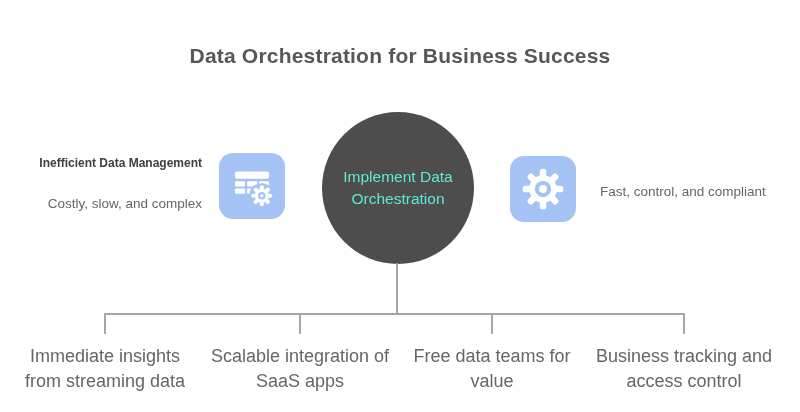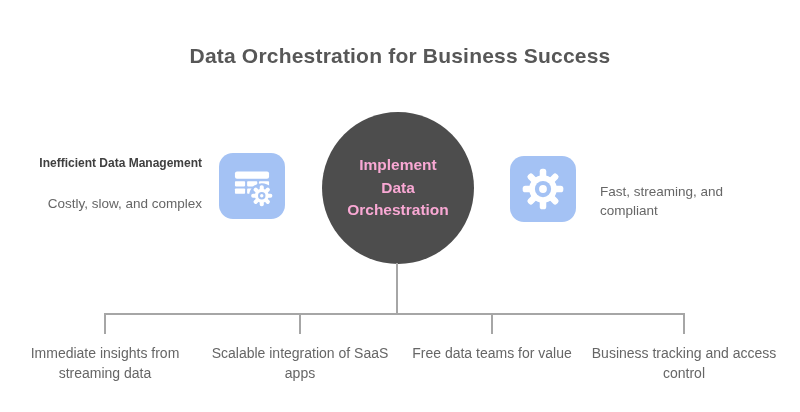--- a/index.html
+++ b/index.html
@@ -35,23 +35,23 @@
     height: 152px;
     border-radius: 50%;
     background: #4d4d4d;
     display: flex;
     align-items: center;
     justify-content: center;
   }
   .center-circle .label {
     width: 112px;
     text-align: center;
-    color: #f9a8d4;
+    color: #5eead4;
     font-size: 15.5px;
-    font-weight: bold;
+    font-weight: normal;
     line-height: 1.45;
   }
   
   .icon-tile {
     position: absolute;
     width: 66px;
     height: 66px;
     border-radius: 14px;
     background: #a4c2f4;
     display: flex;
@@ -90,21 +90,21 @@
   .drop-1 { left: 104px; top: 313px; width: 2px;  height: 21px; }
   .drop-2 { left: 299px; top: 313px; width: 2px;  height: 21px; }
   .drop-3 { left: 491px; top: 313px; width: 2px;  height: 21px; }
   .drop-4 { left: 683px; top: 313px; width: 2px;  height: 21px; }
   
   .outcome {
     position: absolute;
     top: 344px;
     width: 190px;
     text-align: center;
-    font-size: 14px;
+    font-size: 18px;
     color: #666666;
     line-height: 1.4;
   }
   .outcome-1 { left: 10px;  }
   .outcome-2 { left: 205px; }
   .outcome-3 { left: 397px; }
   .outcome-4 { left: 589px; }
 </style>
 </head>
 <body>
@@ -167,21 +167,21 @@
           <rect x="28" y="7" width="8" height="12" rx="3.2" transform="rotate(315 32 32)"></rect>
           <circle cx="32" cy="32" r="17"></circle>
         </g>
         <circle cx="32" cy="32" r="10" fill="#a4c2f4"></circle>
         <circle cx="32" cy="32" r="4.8" fill="#ffffff"></circle>
       </svg>
     </span>
   </div>
 
   <div class="side-text right">
-    <div class="side-desc">Fast, streaming, and compliant</div>
+    <div class="side-desc">Fast, control, and compliant</div>
   </div>
 
   <div class="line stem"></div>
   <div class="line hline"></div>
   <div class="line drop-1"></div>
   <div class="line drop-2"></div>
   <div class="line drop-3"></div>
   <div class="line drop-4"></div>
 
   <div class="outcome outcome-1">Immediate insights from streaming data</div>

